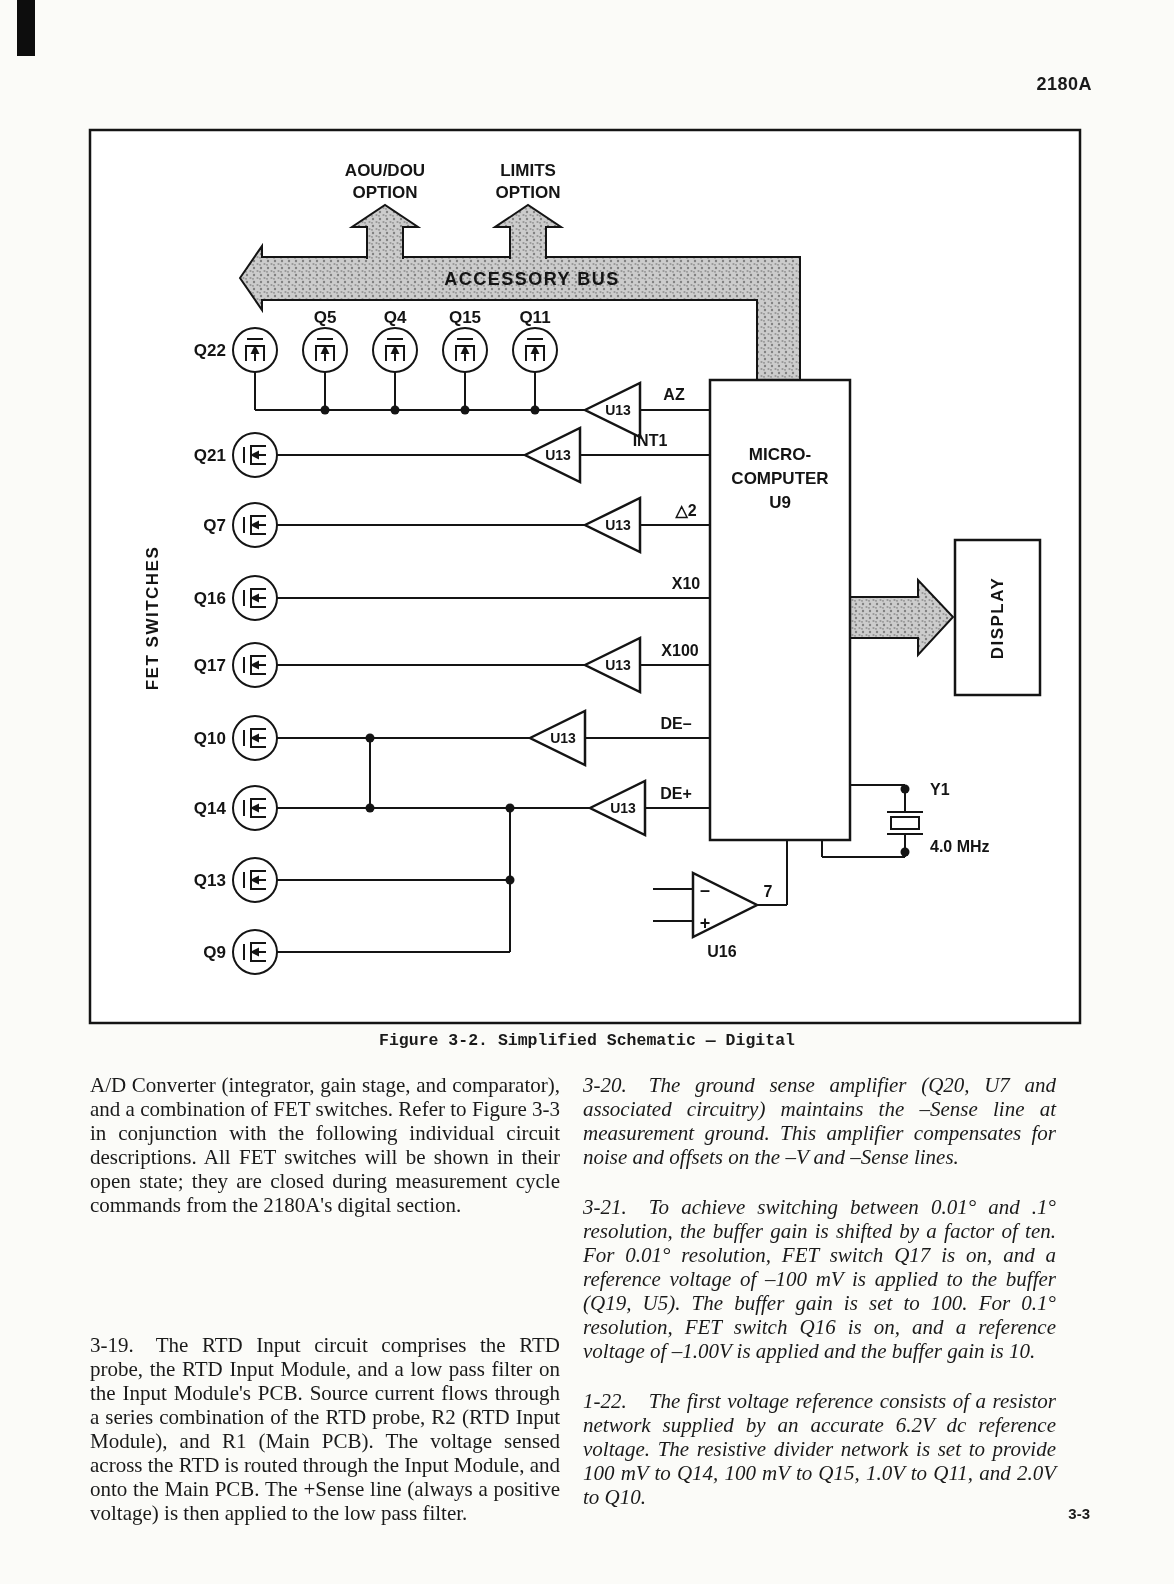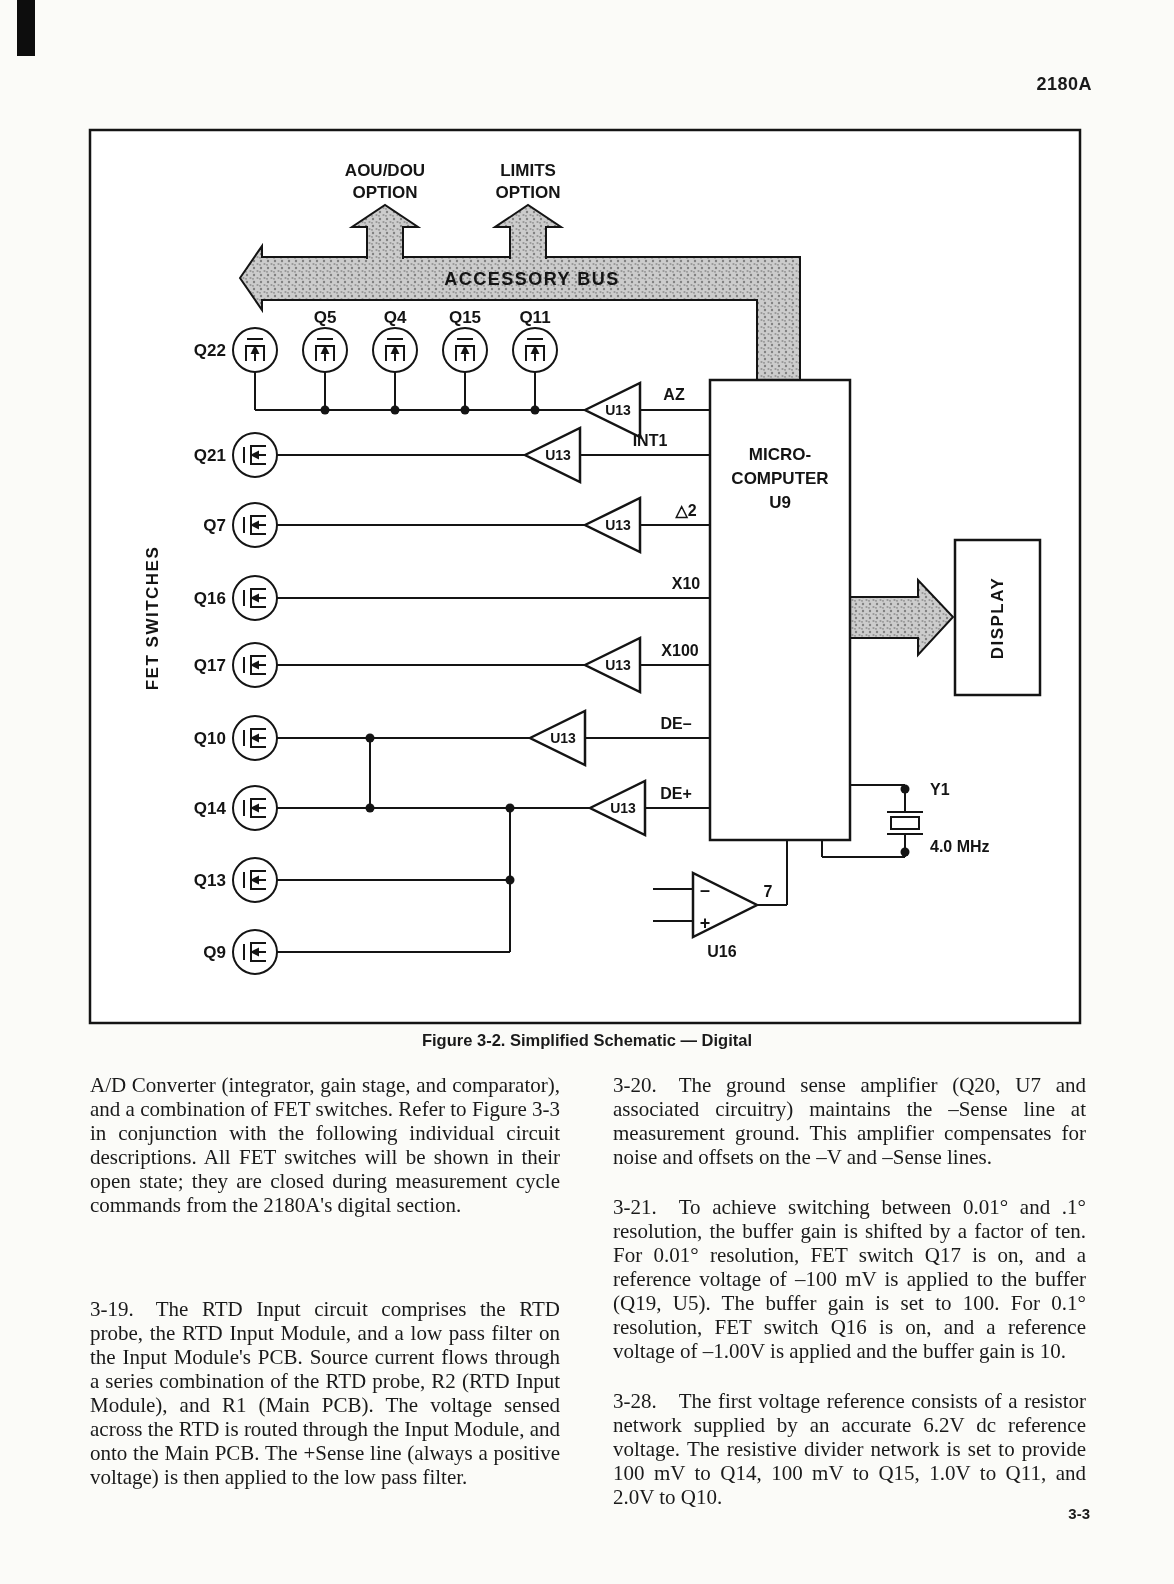--- a/index.html
+++ b/index.html
@@ -2,32 +2,32 @@
 <html><head>
 <meta charset="utf-8">
 <style>
   * { margin:0; padding:0; box-sizing:border-box; }
   html,body { width:1174px; height:1584px; overflow:hidden; }
   body { background:#fbfbf8; font-family:"Liberation Serif", serif; color:#1a1a1a; position:relative; }
   .page { position:absolute; inset:0; }
   .binding-mark { position:absolute; left:17px; top:0; width:18px; height:56px; background:#0d0d0d; }
   .hdr { position:absolute; top:74px; right:82px; font-family:"Liberation Sans",sans-serif; font-weight:bold; font-size:18px; letter-spacing:.5px; }
   .pagenum { position:absolute; top:1505px; right:84px; font-family:"Liberation Sans",sans-serif; font-weight:bold; font-size:15px; }
-  .caption { position:absolute; top:1031px; left:0; width:1174px; text-align:center; font-family:Liberation Sans, sans-serif; font-weight:bold; font-size:16.5px; }
+  .caption { position:absolute; top:1031px; left:0; width:1174px; text-align:center; font-family:Liberation Mono, monospace; font-weight:bold; font-size:16.5px; }
   svg.diagram { position:absolute; left:0; top:0; }
   svg text { font-family:"Liberation Sans",sans-serif; fill:#141414; font-weight:bold; }
   .mid { text-anchor:middle; } .end { text-anchor:end; }
   .t17 { font-size:17px; } .t16 { font-size:16px; } .t14 { font-size:14px; } .t18 { font-size:18px; }
   .bus-t { font-size:18px; letter-spacing:1.5px; }
   .sp { letter-spacing:1.5px; }
   .body-col { position:absolute; top:1073px; font-size:21px; line-height:24px; text-align:justify; }
   .col-left { left:90px; width:470px; }
-  .col-right { left:613px; width:473px; }
+  .col-right { left:583px; width:473px;font-style:italic; }
   .para { margin-bottom:26px; }
-  .para-gap { margin-top:80px; }
+  .para-gap { margin-top:116px; }
   .pnum { padding-right:22px; }
 </style>
 </head>
 <body>
 
 <div class="page">
 
   <div class="binding-mark"></div>
   <div class="hdr">2180A</div>
 
@@ -189,17 +189,17 @@
   <div class="caption">Figure 3-2. Simplified Schematic — Digital</div>
 
   <div class="body-col col-left">
     <p class="para"><span>A/D Converter (integrator, gain stage, and comparator), and a combination of FET switches. Refer to Figure 3-3 in conjunction with the following individual circuit descriptions. All FET switches will be shown in their open state; they are closed during measurement cycle commands from the 2180A's digital section.</span></p>
     <p class="para para-gap"><span class="pnum">3-19.</span><span>The RTD Input circuit comprises the RTD probe, the RTD Input Module, and a low pass filter on the Input Module's PCB. Source current flows through a series combination of the RTD probe, R2 (RTD Input Module), and R1 (Main PCB). The voltage sensed across the RTD is routed through the Input Module, and onto the Main PCB. The +Sense line (always a positive voltage) is then applied to the low pass filter.</span></p>
   </div>
 
   <div class="body-col col-right">
     <p class="para"><span class="pnum">3-20.</span><span>The ground sense amplifier (Q20, U7 and associated circuitry) maintains the –Sense line at measurement ground. This amplifier compensates for noise and offsets on the –V and –Sense lines.</span></p>
     <p class="para"><span class="pnum">3-21.</span><span>To achieve switching between 0.01° and .1° resolution, the buffer gain is shifted by a factor of ten. For 0.01° resolution, FET switch Q17 is on, and a reference voltage of –100 mV is applied to the buffer (Q19, U5). The buffer gain is set to 100. For 0.1° resolution, FET switch Q16 is on, and a reference voltage of –1.00V is applied and the buffer gain is 10.</span></p>
-    <p class="para"><span class="pnum">3-28.</span><span>The first voltage reference consists of a resistor network supplied by an accurate 6.2V dc reference voltage. The resistive divider network is set to provide 100 mV to Q14, 100 mV to Q15, 1.0V to Q11, and 2.0V to Q10.</span></p>
+    <p class="para"><span class="pnum">1-22.</span><span>The first voltage reference consists of a resistor network supplied by an accurate 6.2V dc reference voltage. The resistive divider network is set to provide 100 mV to Q14, 100 mV to Q15, 1.0V to Q11, and 2.0V to Q10.</span></p>
   </div>
 
   <div class="pagenum">3-3</div>
 </div>
 
 </body></html>

